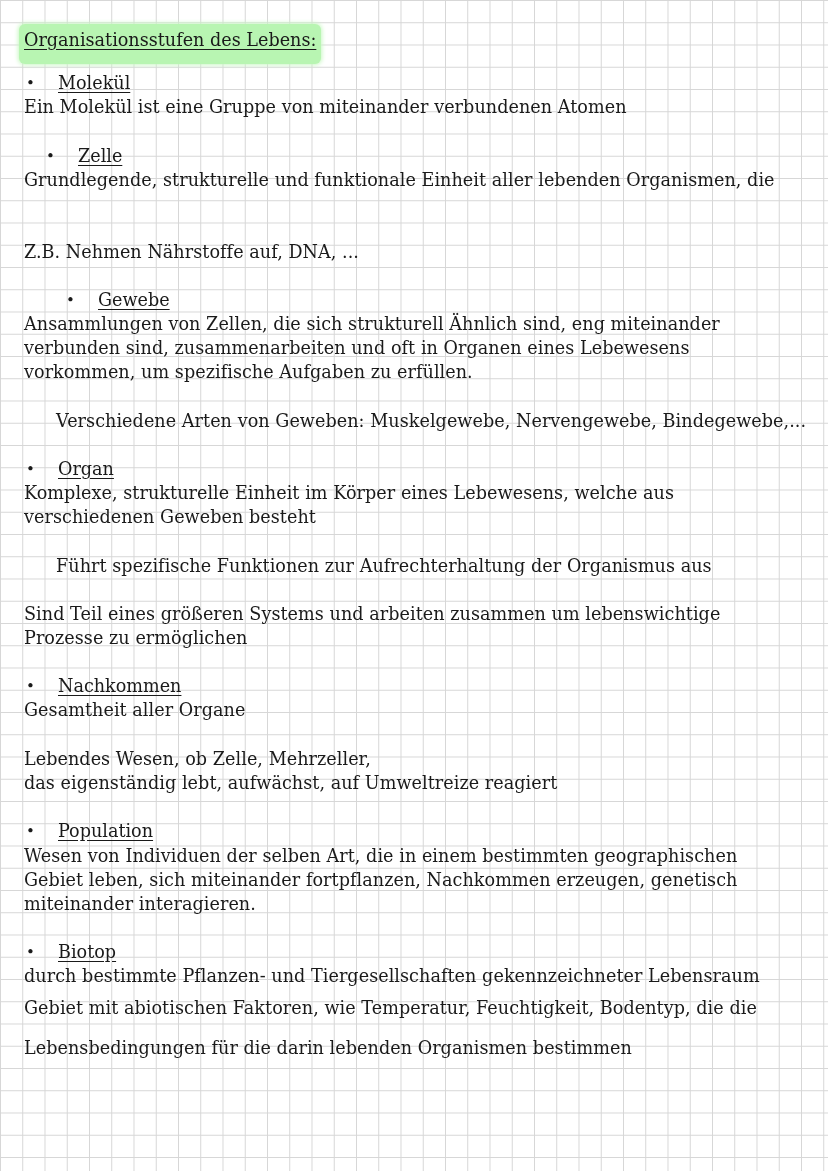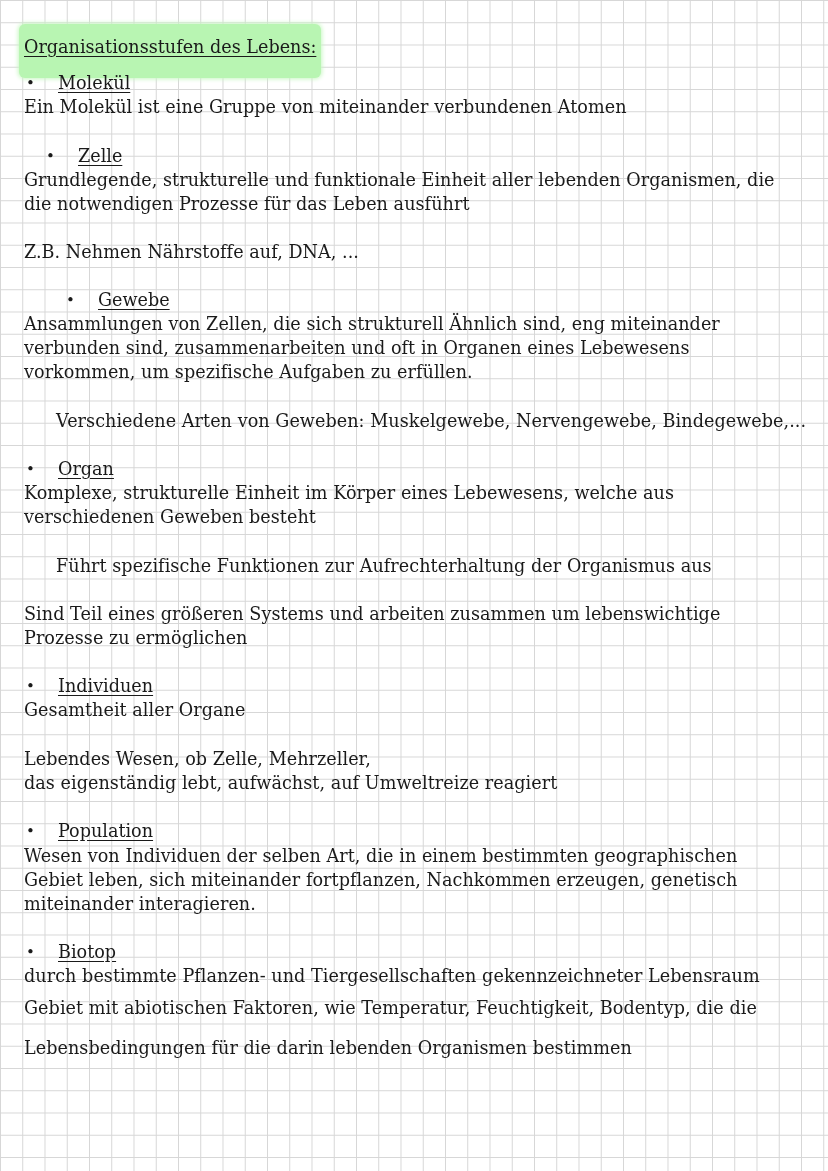--- a/index.html
+++ b/index.html
@@ -34,21 +34,21 @@
     white-space: nowrap;
     letter-spacing: 0.05px;
   }
   .title {
     position: absolute;
     left: 19px;
     top: 24px;
     height: 32px;
     line-height: 24px;
     font-size: 17.6px;
-    padding: 11px 5px;
+    padding: 4px 5px;
     background: #b8f5b2;
     border-radius: 6px;
     box-shadow: 0 0 4px 1px #c8f7c2;
     white-space: nowrap;
   }
   .title .text {
     text-decoration: underline;
     text-underline-offset: 3px;
   }
   .heading {
@@ -83,42 +83,41 @@
 
   <div class="heading" style="top:71px;">
     <span class="bullet">•</span><span class="label">Molekül</span>
   </div>
   <div class="line" style="top:95px;">Ein Molekül ist eine Gruppe von miteinander verbundenen Atomen</div>
 
   <div class="heading" style="top:144px;padding-left:20px;">
     <span class="bullet">•</span><span class="label">Zelle</span>
   </div>
   <div class="line" style="top:168px;">Grundlegende, strukturelle und funktionale Einheit aller lebenden Organismen, die</div>
-  <div class="line" style="top:192px;">die notwendigen Prozesse für das Leben ausführt</div>
   <div class="line" style="top:240px;">Z.B. Nehmen Nährstoffe auf, DNA, ...</div>
 
   <div class="heading" style="top:288px;padding-left:40px;">
     <span class="bullet">•</span><span class="label">Gewebe</span>
   </div>
   <div class="line" style="top:312px;">Ansammlungen von Zellen, die sich strukturell Ähnlich sind, eng miteinander</div>
   <div class="line" style="top:336px;">verbunden sind, zusammenarbeiten und oft in Organen eines Lebewesens</div>
   <div class="line" style="top:360px;">vorkommen, um spezifische Aufgaben zu erfüllen.</div>
   <div class="line" style="top:409px;padding-left:32px;">Verschiedene Arten von Geweben: Muskelgewebe, Nervengewebe, Bindegewebe,...</div>
 
   <div class="heading" style="top:457px;">
     <span class="bullet">•</span><span class="label">Organ</span>
   </div>
   <div class="line" style="top:481px;">Komplexe, strukturelle Einheit im Körper eines Lebewesens, welche aus</div>
   <div class="line" style="top:505px;">verschiedenen Geweben besteht</div>
   <div class="line" style="top:554px;padding-left:32px;">Führt spezifische Funktionen zur Aufrechterhaltung der Organismus aus</div>
   <div class="line" style="top:602px;">Sind Teil eines größeren Systems und arbeiten zusammen um lebenswichtige</div>
   <div class="line" style="top:626px;">Prozesse zu ermöglichen</div>
 
   <div class="heading" style="top:674px;">
-    <span class="bullet">•</span><span class="label">Individuen</span>
+    <span class="bullet">•</span><span class="label">Nachkommen</span>
   </div>
   <div class="line" style="top:698px;">Gesamtheit aller Organe</div>
   <div class="line" style="top:747px;">Lebendes Wesen, ob Zelle, Mehrzeller,</div>
   <div class="line" style="top:771px;">das eigenständig lebt, aufwächst, auf Umweltreize reagiert</div>
 
   <div class="heading" style="top:819px;">
     <span class="bullet">•</span><span class="label">Population</span>
   </div>
   <div class="line" style="top:844px;">Wesen von Individuen der selben Art, die in einem bestimmten geographischen</div>
   <div class="line" style="top:868px;">Gebiet leben, sich miteinander fortpflanzen, Nachkommen erzeugen, genetisch</div>

